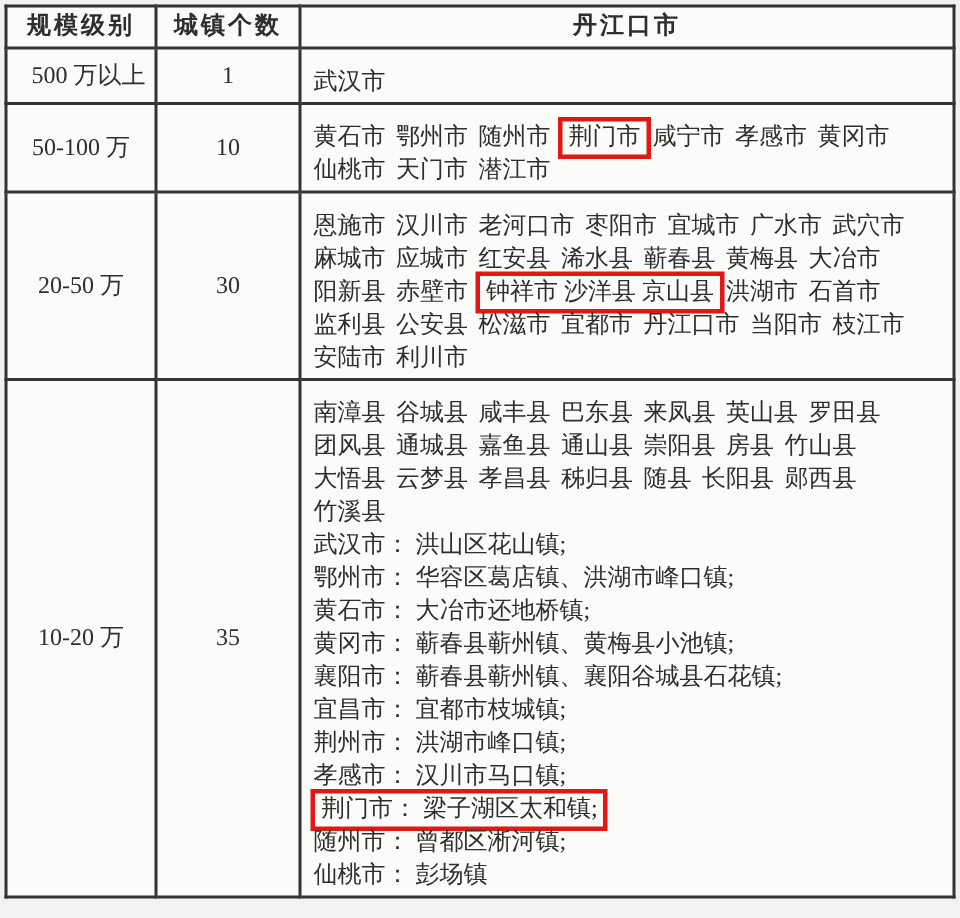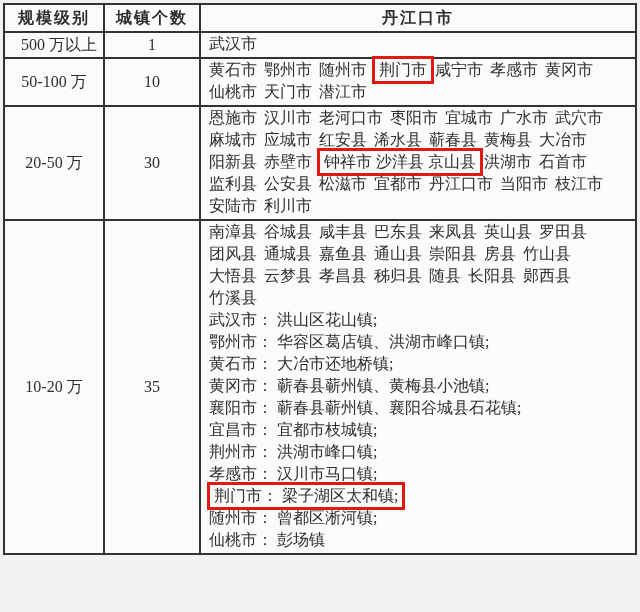--- a/index.html
+++ b/index.html
@@ -45,21 +45,21 @@
     letter-spacing:2px;
     padding:1px 2px;
   }
   td.level-cell,td.count-cell{
     text-align:center;
     padding:1px 16px;
     white-space:nowrap;
   }
   td.names-cell{
     text-align:left;
-    padding:0 5px 2px 8px;
+    padding:11px 5px 2px 8px;
   }
   .block{margin:0}
   .seg{
     display:inline-block;
     margin:0 7px 0 0;
   }
   .seg.hl{
     border:3px solid var(--hl);
     padding:0 4px;
     margin:-3px 1px -3px -2px;

